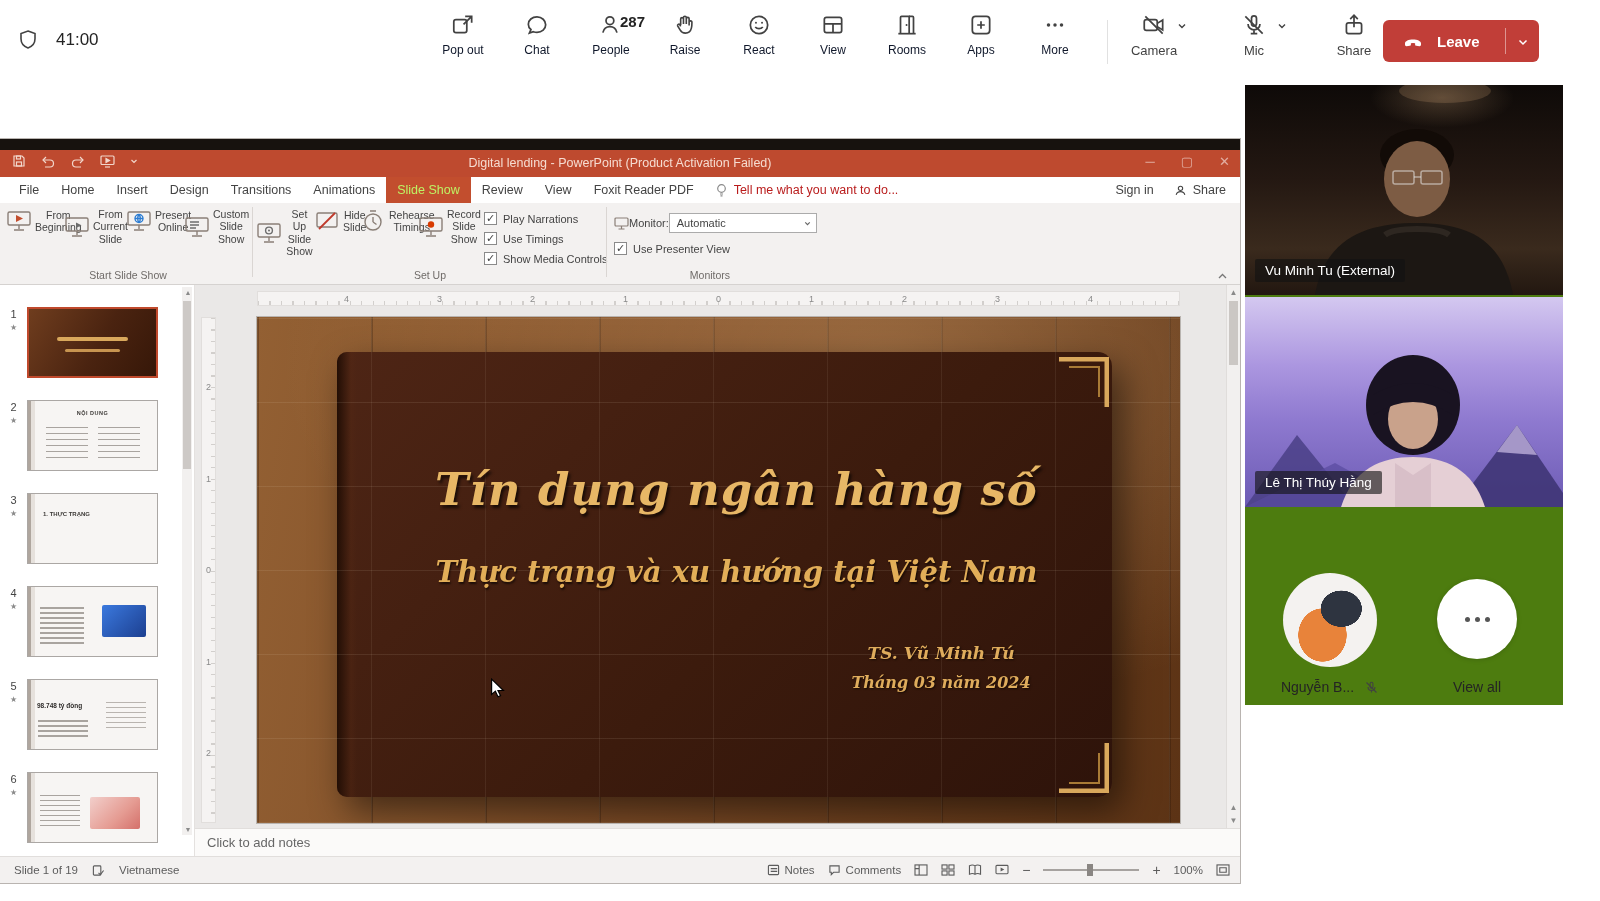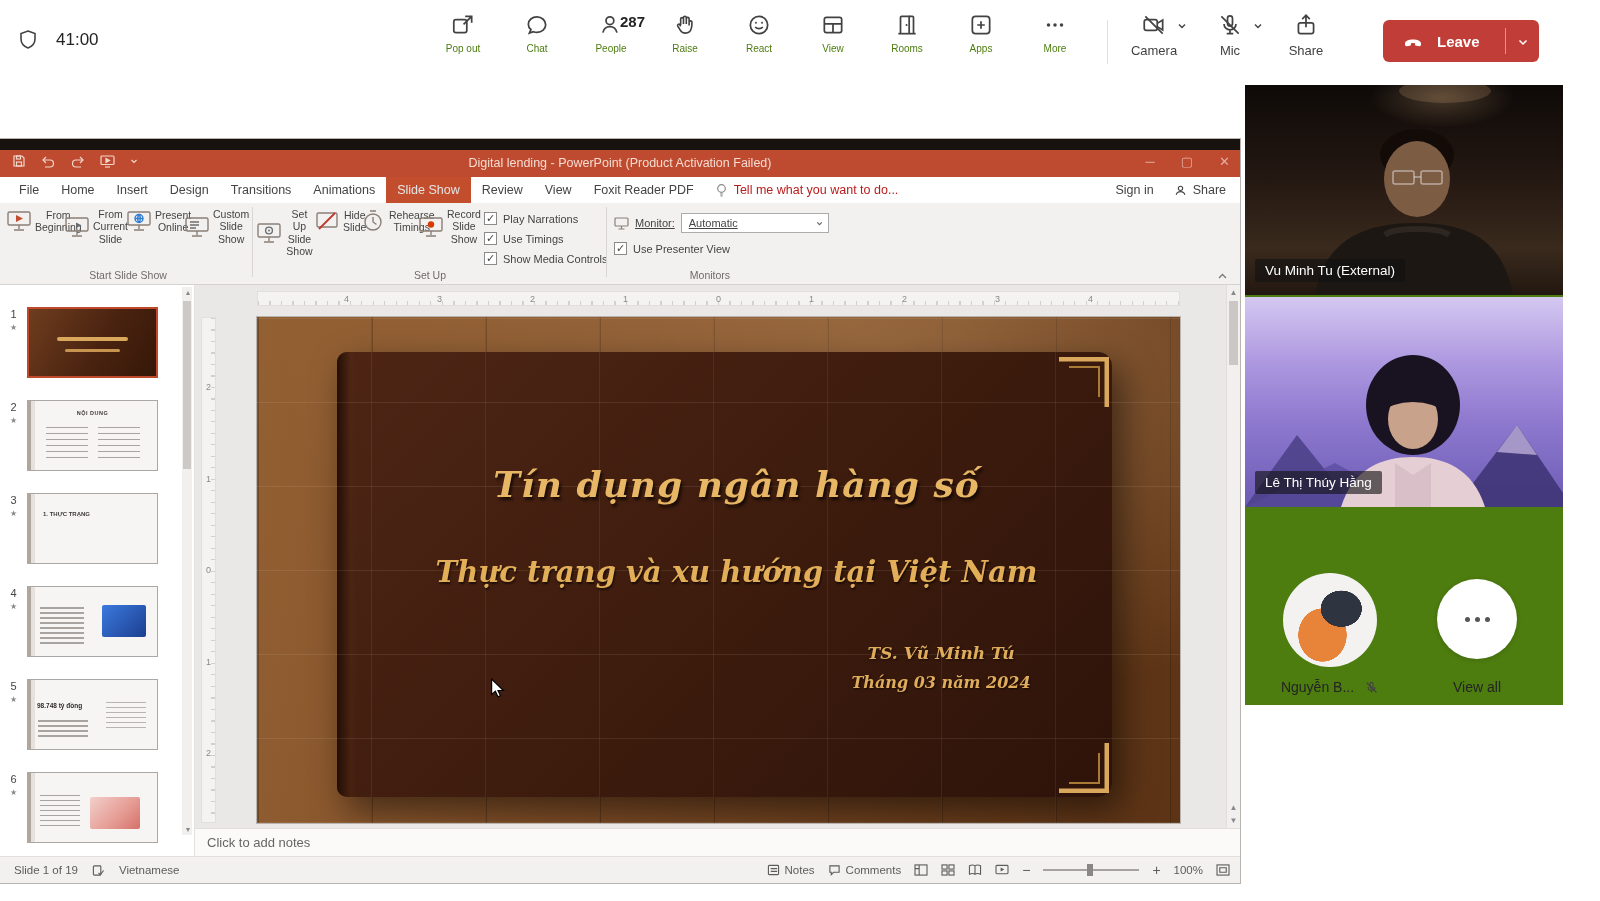--- a/index.html
+++ b/index.html
@@ -4,24 +4,24 @@
 <style>
   html,body{margin:0;padding:0;width:1600px;height:901px;overflow:hidden;background:#fff;
     font-family:"Liberation Sans",sans-serif;-webkit-font-smoothing:antialiased;}
   svg{display:block;}
 
   
   .teams-bar{position:absolute;left:0;top:0;width:1600px;height:85px;background:#fff;z-index:30;}
   .timer-wrap{position:absolute;left:16px;top:28px;display:flex;align-items:center;gap:16px;color:#242424;font-size:17px;}
   .tb-buttons{position:absolute;left:438px;top:12px;display:flex;gap:24px;}
   .tb-btn{width:50px;display:flex;flex-direction:column;align-items:center;gap:5px;cursor:pointer;position:relative;}
-  .tb-btn .lbl{font-size:10px;color:#4d7c0f;white-space:nowrap;}
+  .tb-btn .lbl{font-size:12px;color:#0f172a;white-space:nowrap;}
   .badge{position:absolute;left:34px;top:1px;font-size:15px;font-weight:bold;color:#242424;}
   .tb-sep{position:absolute;left:1107px;top:20px;width:1px;height:44px;background:#e1e1e1;}
-  .dev-wrap{position:absolute;left:1118px;top:12px;display:flex;gap:4px;}
+  .dev-wrap{position:absolute;left:1118px;top:12px;display:flex;gap:28px;}
   .dev-btn{width:72px;display:flex;flex-direction:column;align-items:center;gap:5px;cursor:pointer;position:relative;}
   .dev-btn .lbl{font-size:13px;color:#424242;}
   .dev-chev{position:absolute;right:2px;top:8px;}
   .leave-btn{position:absolute;left:1383px;top:20px;width:156px;height:42px;background:#C13E38;border-radius:6px;
     display:flex;align-items:center;color:#fff;cursor:pointer;}
   .leave-btn .lbl{font-size:15px;font-weight:bold;margin-left:12px;}
   .leave-div{position:absolute;right:33px;top:8px;width:1px;height:26px;background:rgba(255,255,255,0.45);}
   .leave-chev{position:absolute;right:9px;top:16px;}
 
   
@@ -29,35 +29,35 @@
   .ppt-edge{position:absolute;left:0;top:0;width:100%;height:11px;background:#17120e;}
   .ppt-titlebar{position:absolute;left:0;top:11px;width:100%;height:27px;background:#BE4A2F;}
   .qat{position:absolute;left:12px;top:4px;display:flex;gap:14px;align-items:center;}
   .qat span{cursor:pointer;}
   .ppt-title{position:absolute;left:0;right:0;top:6px;text-align:center;font-size:12.5px;color:#F6DCD1;}
   .win-ctrls{position:absolute;right:10px;top:4px;display:flex;gap:26px;color:rgba(255,255,255,0.55);font-size:13px;}
   .win-ctrls span{cursor:pointer;}
 
   .ppt-menubar{position:absolute;left:0;top:38px;width:100%;height:26px;background:#fff;display:flex;align-items:stretch;font-size:12.5px;color:#444;}
   .menu-item{padding:0 11px;display:flex;align-items:center;cursor:pointer;white-space:nowrap;}
-  .menu-item.active{background:#C24E2E;color:#e5e5e5;}
+  .menu-item.active{background:#C24E2E;color:#bef264;}
   .tellme{display:flex;align-items:center;gap:6px;color:#b91c1c;padding:0 10px;cursor:text;white-space:nowrap;}
   .menu-right{margin-left:auto;display:flex;align-items:center;gap:20px;padding-right:14px;}
   .menu-right .mi{display:flex;align-items:center;gap:6px;cursor:pointer;color:#444;}
 
   .ppt-ribbon{position:absolute;left:0;top:64px;width:100%;height:82px;background:#F3F1F0;border-bottom:1px solid #D5D2D0;box-sizing:border-box;}
   .rgroup{position:absolute;top:0;height:64px;display:flex;align-items:flex-start;}
   .rsep{position:absolute;top:4px;width:1px;height:70px;background:#DAD6D3;}
   .rb-btn{width:58px;padding-top:5px;display:flex;flex-direction:row;align-items:center;gap:3px;cursor:pointer;}
   .rb-btn .rlbl{font-size:10.5px;color:#444;text-align:center;line-height:1.18;}
   .rcheck-col{display:flex;flex-direction:column;justify-content:flex-start;padding-top:9px;gap:7px;margin-left:8px;}
   .rb-check{display:flex;align-items:center;gap:6px;font-size:11px;color:#444;cursor:pointer;white-space:nowrap;}
   .cb{width:13px;height:13px;background:#fff;border:1px solid #8a8a8a;box-sizing:border-box;font-size:11px;line-height:11px;color:#444;text-align:center;}
   .gname{position:absolute;top:66px;font-size:10.5px;color:#6f6b68;text-align:center;}
-  .monitor-row{display:flex;align-items:center;gap:6px;font-size:11px;color:#444;padding-top:10px;text-decoration:underline;}
+  .monitor-row{display:flex;align-items:center;font-size:11px;color:#444;padding-top:10px;}
   .msel{width:148px;height:20px;background:#fff;border:1px solid #ABABAB;display:flex;align-items:center;justify-content:space-between;
     font-size:11px;color:#444;padding:0 4px 0 7px;box-sizing:border-box;cursor:pointer;}
   .ribbon-collapse{position:absolute;right:12px;bottom:4px;cursor:pointer;}
 
   
   .ppt-body{position:absolute;left:0;top:146px;width:100%;height:571px;}
 
   .thumb-panel{position:absolute;left:0;top:0;width:195px;height:100%;background:#fff;overflow:hidden;border-right:1px solid #E4E1DF;box-sizing:border-box;}
   .thumb-row{display:flex;margin:0 0 22px 0;}
   .thumb-rows{padding-top:22px;}
@@ -113,21 +113,21 @@
       repeating-linear-gradient(0deg, rgba(235,220,195,0.10) 0 1px, transparent 1px 84px),
       repeating-linear-gradient(90deg, rgba(235,220,195,0.08) 0 1px, transparent 1px 114px);}
   .book{position:absolute;left:80px;top:35px;width:775px;height:445px;border-radius:10px 14px 14px 10px;
     background:linear-gradient(135deg,#4E2515 0%,#3C1B0D 55%,#2E130A 100%);
     box-shadow:10px 14px 34px rgba(0,0,0,0.5);}
   .book::before{content:"";position:absolute;left:0;top:0;bottom:0;width:20px;border-radius:10px 0 0 10px;
     background:linear-gradient(90deg,#220E05,#55291454 70%,transparent);}
   .corner{position:absolute;}
   .slide-text{position:absolute;left:36px;right:0;text-align:center;color:#E7B766;
     font-family:"DejaVu Serif",serif;font-style:italic;font-weight:bold;}
-  .s-title{top:146px;font-size:36px;text-shadow:2px 3px 3px rgba(0,0,0,0.65);letter-spacing:1px;}
+  .s-title{top:146px;font-size:45px;text-shadow:2px 3px 3px rgba(0,0,0,0.65);letter-spacing:1px;}
   .s-sub{top:238px;font-size:29px;color:#E2AE58;text-shadow:1px 2px 2px rgba(0,0,0,0.6);}
   .s-credit{position:absolute;left:534px;top:326px;width:300px;text-align:center;color:#DFAC5C;
     font-family:"DejaVu Serif",serif;font-style:italic;font-weight:bold;font-size:17px;text-shadow:1px 1px 2px rgba(0,0,0,0.6);}
   .s-credit .date{margin-top:10px;font-size:16px;}
   .cursor{position:absolute;left:233px;top:361px;pointer-events:none;}
 
   .v-scroll{position:absolute;right:0;top:0;bottom:0;width:14px;background:#F2F0EF;border-left:1px solid #E0DDDB;box-sizing:border-box;}
   .v-scroll .arr{position:absolute;left:0;width:100%;text-align:center;font-size:8px;color:#8a8a8a;cursor:pointer;}
   .v-scroll .sthumb{position:absolute;left:2px;top:16px;width:9px;height:64px;background:#CBC7C4;cursor:pointer;}
 

